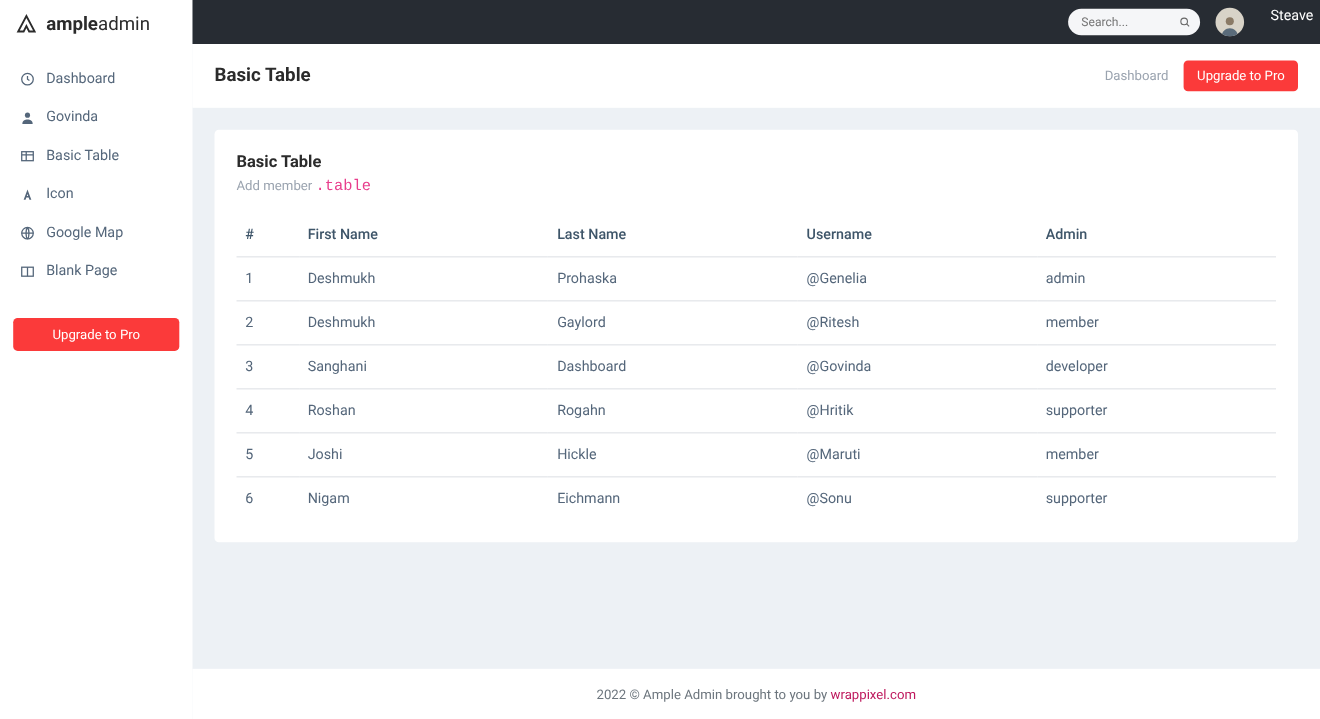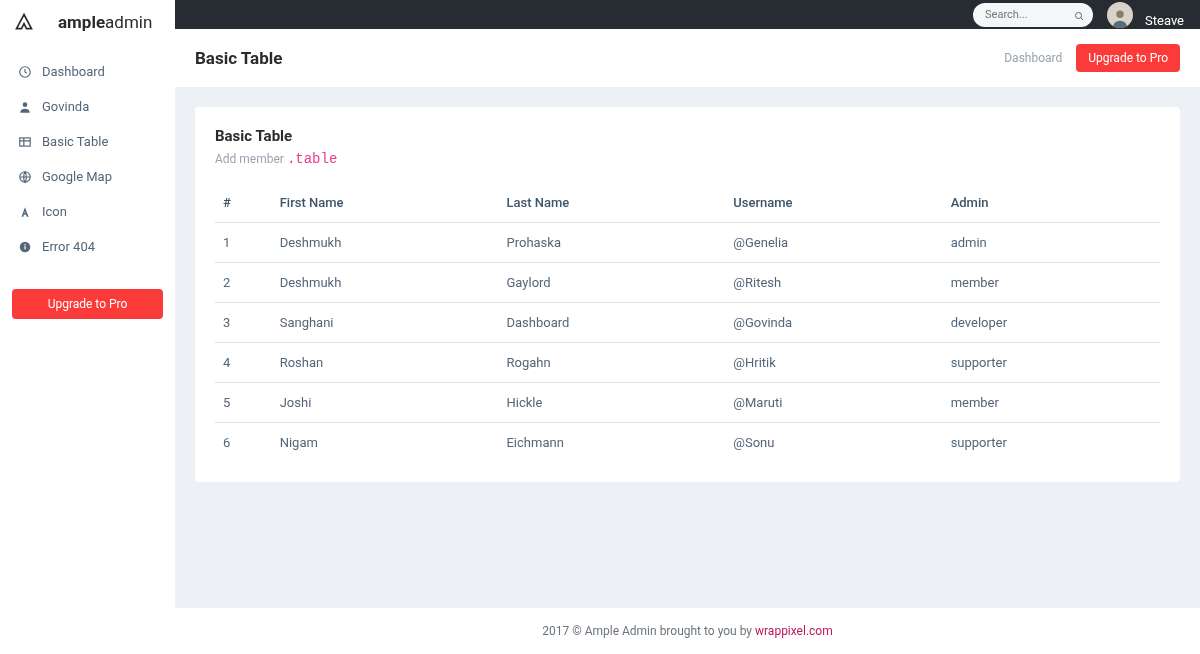--- a/index.html
+++ b/index.html
@@ -22,21 +22,21 @@
   background: #fff;
   flex-shrink: 0;
   display: flex;
   flex-direction: column;
 }
 .logo-area {
   height: 44px;
   display: flex;
   align-items: center;
   padding: 0 14px;
-  gap: 24px;
+  gap: 8px;
 }
 .logo-mark svg {
   width: 20px;
   height: 20px;
   display: block;
 }
 .logo-text {
   font-size: 17px;
   color: #2b2b2b;
   font-weight: 400;
@@ -81,26 +81,26 @@
   height: 30px;
   font-size: 12px;
   cursor: pointer;
 }
 .main {
   flex: 1;
   display: flex;
   flex-direction: column;
 }
 .topbar {
-  height: 29px;
+  height: 40px;
   background: #272c33;
   display: flex;
   align-items: center;
   justify-content: flex-end;
-  padding: 0 16px;
+  padding: 0 6px;
   gap: 14px;
 }
 .search-box {
   position: relative;
 }
 .search-box input {
   width: 120px;
   height: 24px;
   border-radius: 14px;
   border: none;
@@ -114,22 +114,22 @@
   position: absolute;
   right: 8px;
   top: 50%;
   transform: translateY(-50%);
   width: 12px;
   height: 12px;
   color: #666;
 }
 .profile {
   display: flex;
-  align-items: flex-end;
-  gap: 12px;
+  align-items: flex-start;
+  gap: 24px;
   cursor: pointer;
 }
 .avatar {
   width: 26px;
   height: 26px;
   border-radius: 50%;
   background: #d8d3c8;
   overflow: hidden;
   display: flex;
   align-items: flex-end;
@@ -265,44 +265,43 @@
         <span class="icon">
             <svg viewBox="0 0 24 24" fill="none" stroke="currentColor" stroke-width="2">
               <rect x="3" y="5" width="18" height="14"></rect>
               <path d="M3 10h18M10 5v14"></path>
             </svg>
           </span>
         <span>Basic Table</span>
       </div>
       <div class="nav-item">
         <span class="icon">
+            <svg viewBox="0 0 24 24" fill="currentColor">
+              <path d="M12 4l6 16h-3l-1.2-3.5H10.2L9 20H6L12 4zm-1 10h2l-1-3-1 3z"></path>
+            </svg>
+          </span>
+        <span>Icon</span>
+      </div>
+      <div class="nav-item">
+        <span class="icon">
             <svg viewBox="0 0 24 24" fill="none" stroke="currentColor" stroke-width="2">
               <circle cx="12" cy="12" r="9"></circle>
               <path d="M3 12h18M12 3c3 3 3 15 0 18M12 3c-3 3-3 15 0 18"></path>
             </svg>
           </span>
         <span>Google Map</span>
       </div>
       <div class="nav-item">
         <span class="icon">
-            <svg viewBox="0 0 24 24" fill="currentColor">
-              <path d="M12 4l6 16h-3l-1.2-3.5H10.2L9 20H6L12 4zm-1 10h2l-1-3-1 3z"></path>
-            </svg>
-          </span>
-        <span>Icon</span>
-      </div>
-      <div class="nav-item">
-        <span class="icon">
-            <svg viewBox="0 0 24 24" fill="currentColor">
-              <circle cx="12" cy="12" r="9"></circle>
-              <rect x="11" y="10" width="2" height="6" fill="#fff"></rect>
-              <rect x="11" y="7" width="2" height="2" fill="#fff"></rect>
-            </svg>
-          </span>
-        <span>Error 404</span>
+            <svg viewBox="0 0 24 24" fill="none" stroke="currentColor" stroke-width="2">
+              <rect x="3" y="5" width="18" height="14"></rect>
+              <path d="M12 5v14"></path>
+            </svg>
+          </span>
+        <span>Blank Page</span>
       </div>
     </nav>
 
     <div class="upgrade-wrap">
       <button class="btn-upgrade-side">Upgrade to Pro</button>
     </div>
   </aside>
 
   <div class="main">
     <div class="topbar">
@@ -392,16 +391,16 @@
                 <td>Eichmann</td>
                 <td>@Sonu</td>
                 <td>supporter</td>
               </tr>
             </tbody>
         </table>
       </div>
     </div>
 
     <div class="footer">
-      <span>2017 © Ample Admin brought to you by </span><a href="#">wrappixel.com</a>
+      <span>2022 © Ample Admin brought to you by </span><a href="#">wrappixel.com</a>
     </div>
   </div>
 </div>
 
 </body></html>

